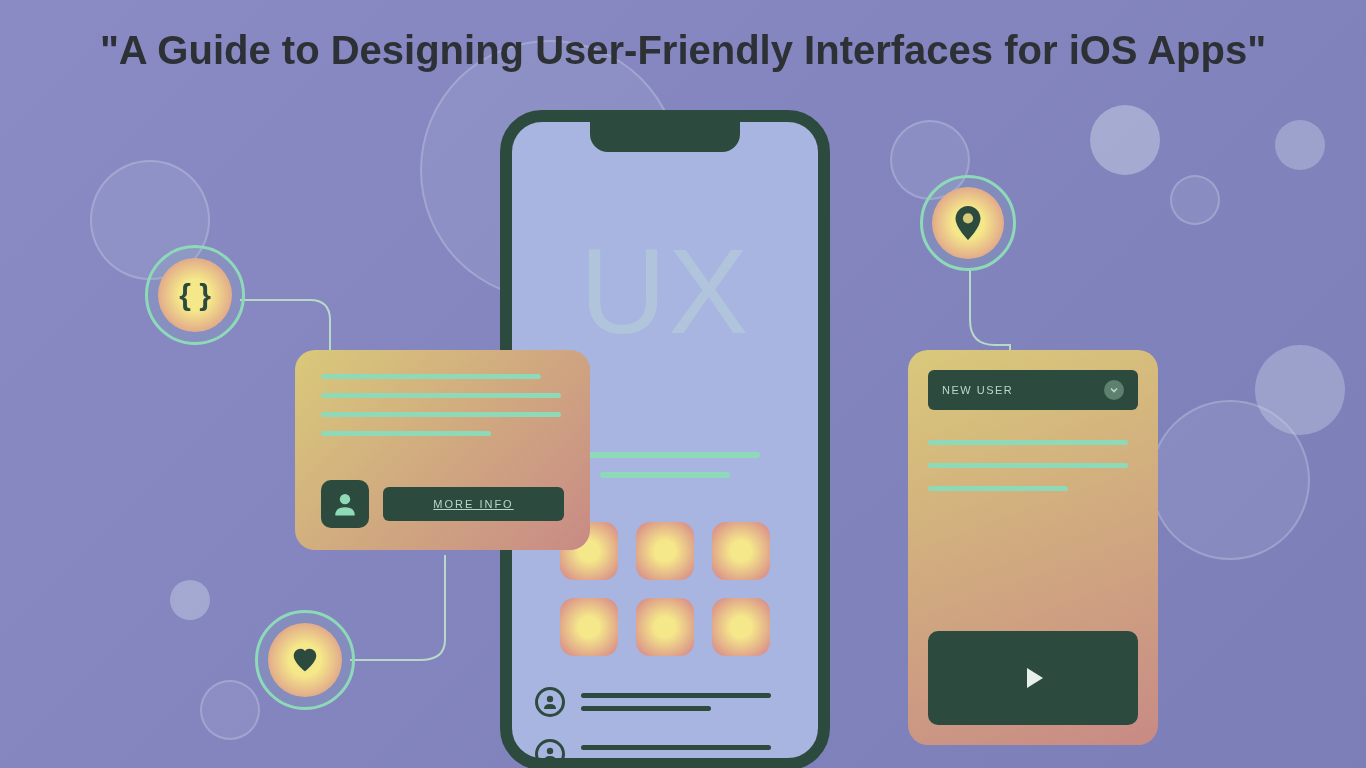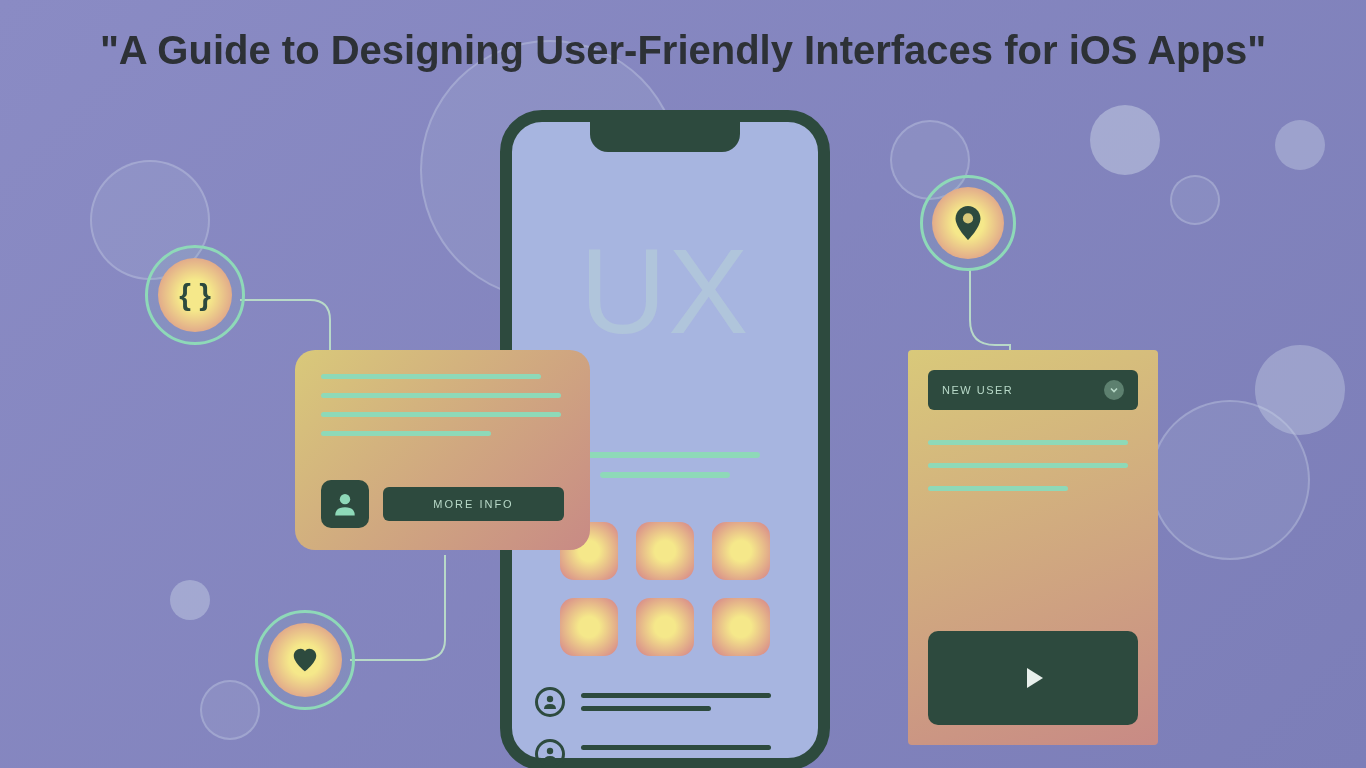--- a/index.html
+++ b/index.html
@@ -186,30 +186,31 @@
     flex: 1;
     height: 34px;
     background: #2d4a3e;
     border-radius: 6px;
     color: #b8d9c8;
     font-size: 11px;
     letter-spacing: 2px;
     display: flex;
     align-items: center;
     justify-content: center;
+    text-decoration: underline;
   }
   
   .panel-card {
     position: absolute;
     left: 908px;
     top: 350px;
     width: 250px;
     height: 395px;
     background: linear-gradient(160deg, #d9c97a 0%, #c88a85 100%);
-    border-radius: 4px;
+    border-radius: 20px;
     padding: 20px;
     display: flex;
     flex-direction: column;
     gap: 24px;
   }
   .dropdown {
     height: 40px;
     background: #2d4a3e;
     border-radius: 6px;
     display: flex;

